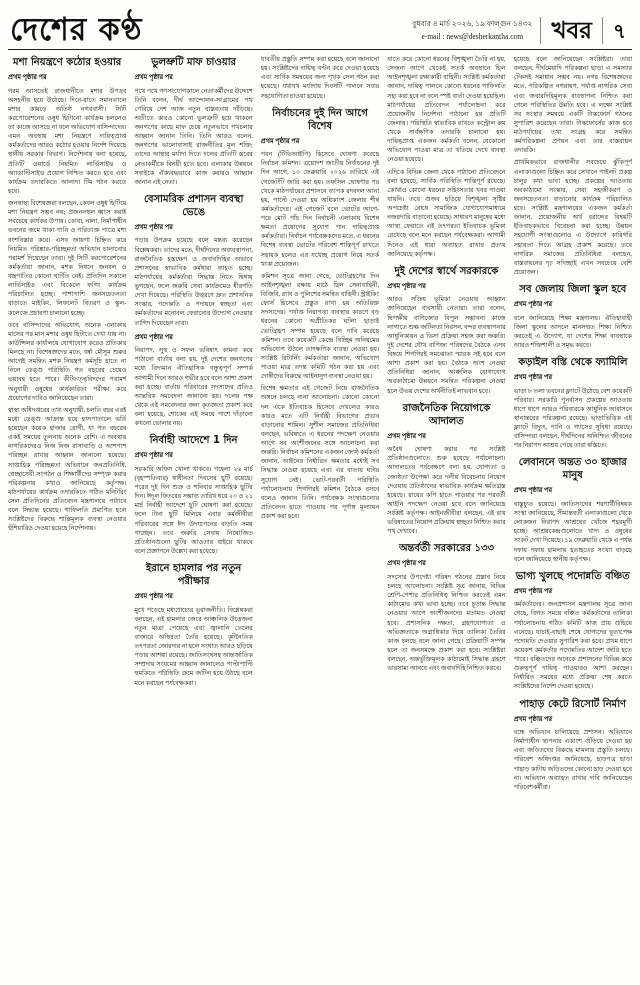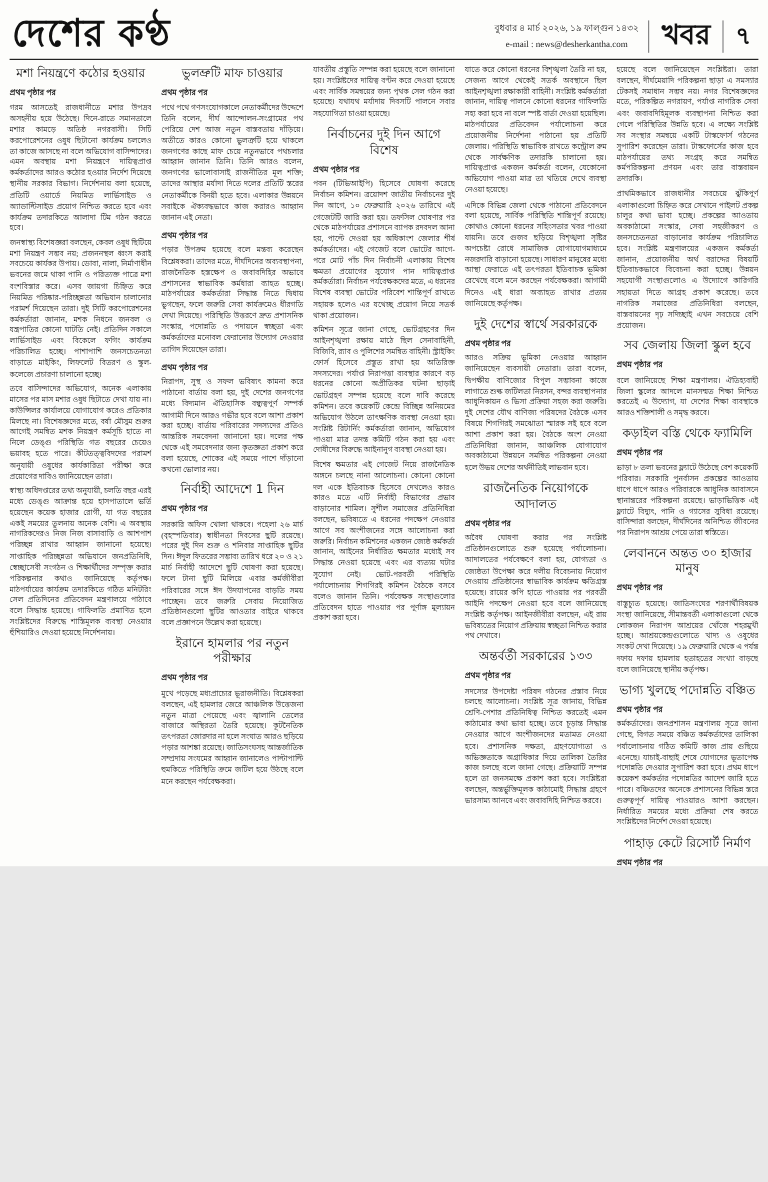--- a/index.html
+++ b/index.html
@@ -1,36 +1,36 @@
 <!DOCTYPE html>
 <html lang="bn"><head>
 <meta charset="utf-8">
 <style>
   html,body{margin:0;padding:0;background:#e8e8e8;}
   .page{
-    position:relative;width:640px;height:722px;margin:0 auto;background:#fdfdfb;
+    position:relative;width:640px;height:985px;margin:0 auto;background:#fdfdfb;
     box-sizing:border-box;padding:8px 8px 6px;overflow:hidden;
     font-family:"Liberation Serif","DejaVu Serif",serif;color:#111;
   }
   
   .hdr{display:flex;justify-content:space-between;align-items:flex-end;
        border-bottom:1.6px solid #222;padding:6px 2px 5px;}
   .masthead{font-size:30px;font-weight:900;letter-spacing:1px;line-height:1;
             font-family:"DejaVu Sans","Liberation Sans",sans-serif;transform:scaleY(1.05);}
   .hdr-right{display:flex;align-items:center;}
   .dateblock{text-align:center;font-size:7.5px;line-height:1.7;color:#222;padding-right:8px;}
   .sec-label{font-size:23px;font-weight:900;line-height:1;padding:2px 10px;
              border-left:1px solid #888;border-right:1px solid #888;
              font-family:"DejaVu Sans","Liberation Sans",sans-serif;}
   .pageno{font-size:20px;font-weight:700;padding:0 4px 0 10px;line-height:1;}
   
   .cols{display:flex;gap:8px;margin-top:4px;height:912px;overflow:hidden;}
   .col{flex:1 1 0;min-width:0;overflow:hidden;}
   .article{margin:0 0 4px;}
-  .headline{font-size:10px;font-weight:400;text-align:center;line-height:1.3;
+  .headline{font-size:10px;font-weight:700;text-align:center;line-height:1.3;
             margin:6px 1px 3px;font-family:"DejaVu Sans","Liberation Sans",sans-serif;}
   .article:first-child .headline{margin-top:1px;}
   .kicker{font-size:6.6px;font-weight:700;margin:0 0 2.5px;}
   .body p{font-size:6.3px;line-height:1.45;text-align:justify;margin:0 0 3px;
           word-spacing:-0.2px;}
 </style>
 </head>
 <body>
 
 <div class="page">
@@ -61,20 +61,21 @@
       </div>
       <div class="col">
         <article class="article">
           <h2 class="headline">ভুলভ্রুটি মাফ চাওয়ার</h2>
           <div class="kicker">প্রথম পৃষ্ঠার পর</div>
           <div class="body">
             <p>পথে পথে গণসংযোগকালে নেতাকর্মীদের উদ্দেশে তিনি বলেন, দীর্ঘ আন্দোলন-সংগ্রামের পথ পেরিয়ে দেশ আজ নতুন বাস্তবতায় দাঁড়িয়ে। অতীতে কারও কোনো ভুলত্রুটি হয়ে থাকলে জনগণের কাছে মাফ চেয়ে নতুনভাবে পথচলার আহ্বান জানান তিনি। তিনি আরও বলেন, জনগণের ভালোবাসাই রাজনীতির মূল শক্তি; তাদের আস্থার মর্যাদা দিতে দলের প্রতিটি স্তরের নেতাকর্মীকে বিনয়ী হতে হবে। এলাকার উন্নয়নে সবাইকে ঐক্যবদ্ধভাবে কাজ করারও আহ্বান জানান এই নেতা।</p>
           </div>
         </article>
         <article class="article">
+          <h2 class="headline">বেসামরিক প্রশাসন ব্যবস্থা ভেঙে</h2>
           <div class="kicker">প্রথম পৃষ্ঠার পর</div>
           <div class="body">
             <p>পড়ার উপক্রম হয়েছে বলে মন্তব্য করেছেন বিশ্লেষকরা। তাদের মতে, দীর্ঘদিনের অব্যবস্থাপনা, রাজনৈতিক হস্তক্ষেপ ও জবাবদিহির অভাবে প্রশাসনের স্বাভাবিক কর্মধারা ব্যাহত হচ্ছে। মাঠপর্যায়ের কর্মকর্তারা সিদ্ধান্ত নিতে দ্বিধায় ভুগছেন, ফলে জরুরি সেবা কার্যক্রমেও ধীরগতি দেখা দিয়েছে। পরিস্থিতি উত্তরণে দ্রুত প্রশাসনিক সংস্কার, পদোন্নতি ও পদায়নে স্বচ্ছতা এবং কর্মকর্তাদের মনোবল ফেরানোর উদ্যোগ নেওয়ার তাগিদ দিয়েছেন তারা।</p>
           </div>
         </article>
         <article class="article">
           <div class="kicker">প্রথম পৃষ্ঠার পর</div>
           <div class="body">
             <p>নিরাপদ, সুস্থ ও সফল ভবিষ্যৎ কামনা করে পাঠানো বার্তায় বলা হয়, দুই দেশের জনগণের মধ্যে বিদ্যমান ঐতিহাসিক বন্ধুত্বপূর্ণ সম্পর্ক আগামী দিনে আরও গভীর হবে বলে আশা প্রকাশ করা হচ্ছে। বার্তায় পরিবারের সদস্যদের প্রতিও আন্তরিক সমবেদনা জানানো হয়। দলের পক্ষ থেকে এই সমবেদনার জন্য কৃতজ্ঞতা প্রকাশ করে বলা হয়েছে, শোকের এই সময়ে পাশে দাঁড়ানো কখনো ভোলার নয়।</p>
           </div>

